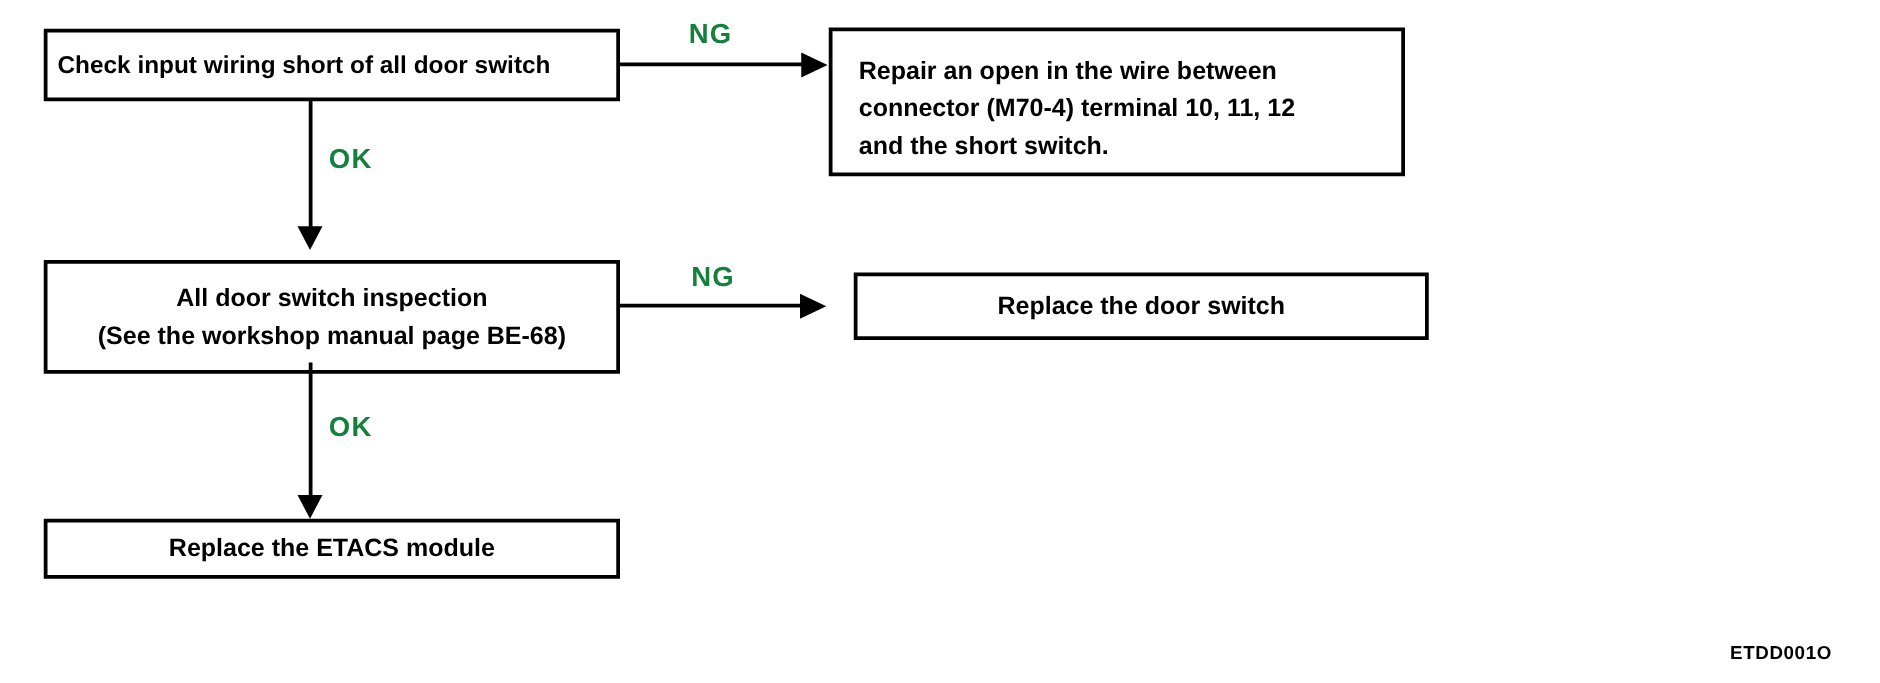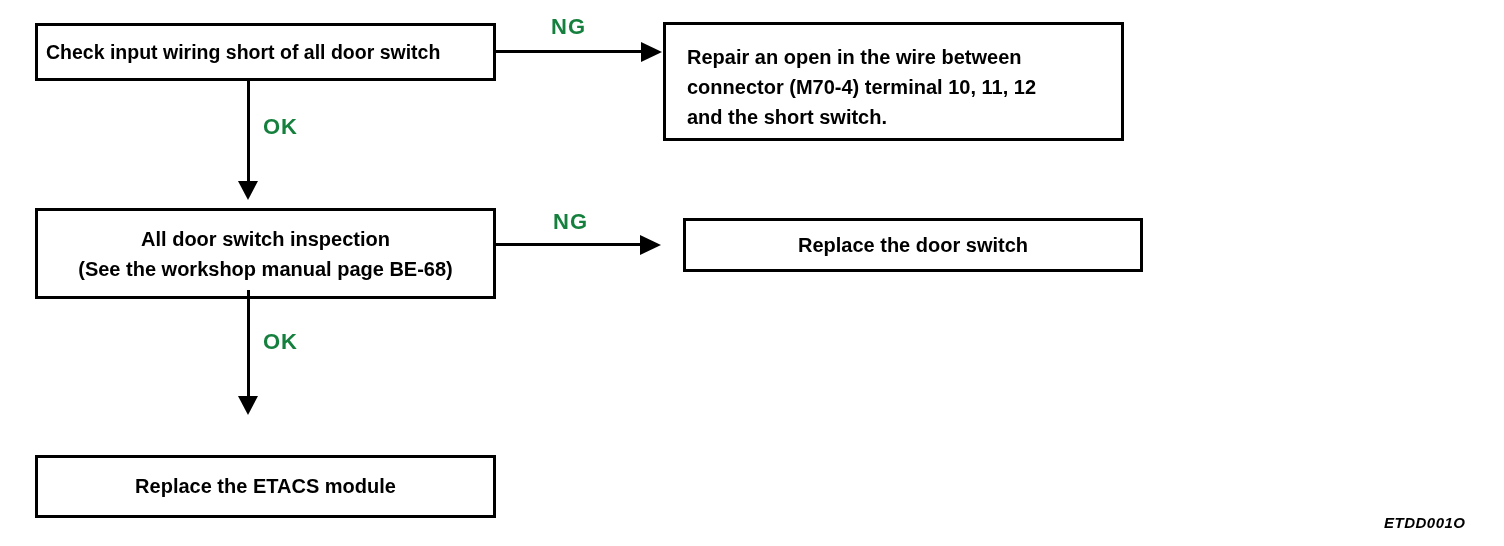--- a/index.html
+++ b/index.html
@@ -47,21 +47,21 @@
     line-height: 30px;
   }
   #node-inspection {
     left: 35px; top: 208px; width: 461px; height: 91px;
     line-height: 30px;
   }
   #node-replace-door-switch {
     left: 663px; top: 218px; width: 460px; height: 54px; margin-left: 20px;
   }
   #node-replace-etacs {
-    left: 35px; top: 415px; width: 461px; height: 63px; margin-top: 40px;
+    left: 35px; top: 415px; width: 461px; height: 48px;
   }
   .edge-line {
     position: absolute;
     background: #000;
   }
   #edge-ok-1-line { left: 247px; top: 80px; width: 3px; height: 103px; }
   #edge-ok-2-line { left: 247px; top: 290px; width: 3px; height: 107px; }
   #edge-ng-1-line { left: 496px; top: 50px; width: 147px; height: 3px; }
   #edge-ng-2-line { left: 496px; top: 243px; width: 146px; height: 3px; }
   .arrowhead {
@@ -93,21 +93,20 @@
   #label-ok-1 { left: 263px; top: 114px; }
   #label-ng-2 { left: 553px; top: 209px; }
   #label-ok-2 { left: 263px; top: 329px; }
   .footer-code {
     position: absolute;
     left: 1384px; top: 514px;
     font-weight: bold;
     font-size: 15px;
     letter-spacing: 0.5px;
     color: #000;
-    font-style: italic;
   }
 </style>
 </head>
 <body>
 
 <div class="canvas">
 
   <div class="node node-left" id="node-check-wiring">
     <span>Check input wiring short of all door switch</span>
   </div>

